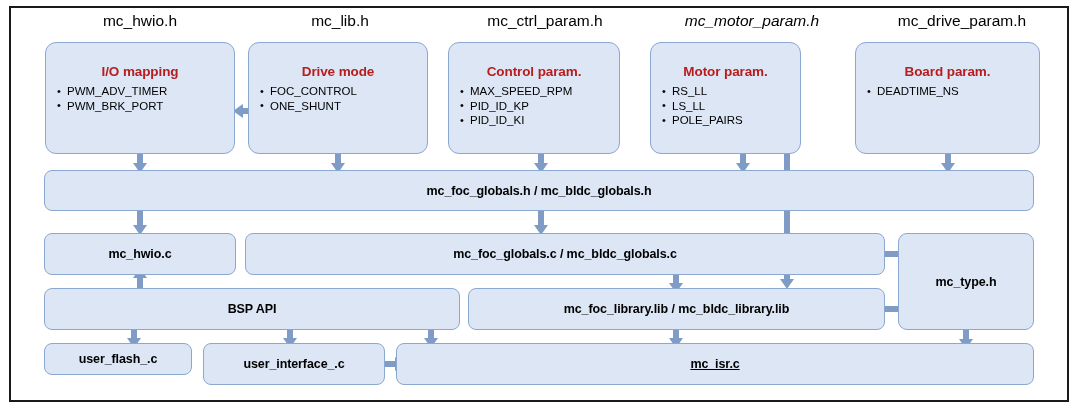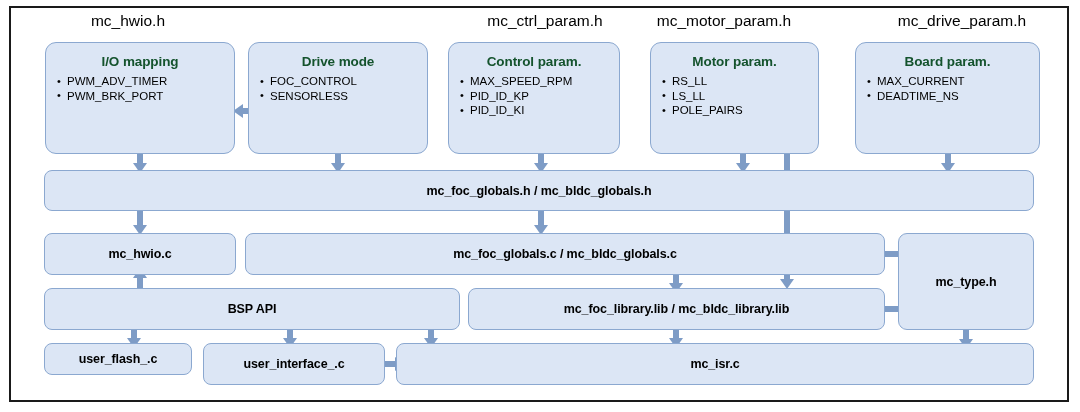--- a/index.html
+++ b/index.html
@@ -52,22 +52,22 @@
     background:#dce6f5;
     border:1.3px solid #8ba8d0;
     border-radius:11px;
     z-index:3;
     padding:0;
   }
   .card .card-title{
     text-align:center;
     font-weight:bold;
     font-size:13.5px;
-    color:#14532d;
-    margin:11px 0 5px 0;
+    color:#b91c1c;
+    margin:21px 0 5px 0;
     letter-spacing:-0.1px;
   }
   .card ul{
     list-style:none;
     margin:0;
     padding:0 0 0 11px;
   }
   .card li{
     font-size:11.5px;
     font-weight:normal;
@@ -108,84 +108,84 @@
     border-left:10px solid #7e9cc6;
   }
 </style>
 </head>
 <body>
 
 <div id="canvas">
 
   <div class="frame"></div>
 
-  <div class="caption" style="left:33px;top:12px;width:190px;text-align:center;">mc_hwio.h</div>
+  <div class="caption" style="left:45px;top:12px;width:190px;text-align:center;">mc_hwio.h</div>
+  <div class="caption" style="left:245px;top:12px;width:190px;">mc_lib.h</div>
   <div class="caption" style="left:445px;top:12px;width:200px;">mc_ctrl_param.h</div>
-  <div class="caption" style="left:620px;top:12px;width:208px;">mc_motor_param.h</div>
+  <div class="caption" style="left:648px;top:12px;width:208px;font-style:italic;">mc_motor_param.h</div>
   <div class="caption" style="left:858px;top:12px;width:208px;">mc_drive_param.h</div>
 
   <div class="card" style="left: 45px; top: 42px; width: 190px; height: 112px; display: block;">
     <div class="card-title">I/O mapping</div>
     <ul>
       <li>PWM_ADV_TIMER</li>
       <li>PWM_BRK_PORT</li>
     </ul>
   </div>
 
   <div class="card" style="left: 248px; top: 42px; width: 180px; height: 112px; display: block;">
     <div class="card-title">Drive mode</div>
     <ul>
       <li>FOC_CONTROL</li>
-      <li>SENSORLESS</li>
+      <li>ONE_SHUNT</li>
     </ul>
   </div>
 
   <div class="card" style="left: 448px; top: 42px; width: 172px; height: 112px; display: block;">
     <div class="card-title">Control param.</div>
     <ul>
       <li>MAX_SPEED_RPM</li>
       <li>PID_ID_KP</li>
       <li>PID_ID_KI</li>
     </ul>
   </div>
 
-  <div class="card" style="left: 650px; top: 42px; width: 169px; height: 112px; display: block;">
+  <div class="card" style="left: 650px; top: 42px; width: 151px; height: 112px; display: block;">
     <div class="card-title">Motor param.</div>
     <ul>
       <li>RS_LL</li>
       <li>LS_LL</li>
       <li>POLE_PAIRS</li>
     </ul>
   </div>
 
   <div class="card" style="left: 855px; top: 42px; width: 185px; height: 112px; display: block;">
     <div class="card-title">Board param.</div>
     <ul>
-      <li>MAX_CURRENT</li>
       <li>DEADTIME_NS</li>
     </ul>
   </div>
 
   <div class="box bar" style="left:44px;top:170px;width:990px;height:41px;">mc_foc_globals.h / mc_bldc_globals.h</div>
 
   <div class="box bar" style="left:44px;top:233px;width:192px;height:42px;">mc_hwio.c</div>
 
   <div class="box" style="left:898px;top:233px;width:136px;height:97px;">mc_type.h</div>
 
   <div class="box bar" style="left:245px;top:233px;width:640px;height:42px;">mc_foc_globals.c / mc_bldc_globals.c</div>
 
   <div class="box bar" style="left:44px;top:288px;width:416px;height:42px;">BSP API</div>
 
   <div class="box bar" style="left:468px;top:288px;width:417px;height:42px;">mc_foc_library.lib / mc_bldc_library.lib</div>
 
   <div class="box bar" style="left:44px;top:343px;width:148px;height:32px;">user_flash_.c</div>
 
   <div class="box bar" style="left:203px;top:343px;width:182px;height:42px;">user_interface_.c</div>
 
-  <div class="box bar" style="left:396px;top:343px;width:638px;height:42px;">mc_isr.c</div>
+  <div class="box bar" style="left:396px;top:343px;width:638px;height:42px;text-decoration:underline;">mc_isr.c</div>
 
   <div class="arrow" style="left:233px;top:104px;width:20px;height:14px;">
     <div class="shaft" style="left:8px;top:4px;width:12px;height:6px;"></div>
     <div class="head left" style="left:0px;top:0px;"></div>
   </div>
 
   <div class="arrow" style="left:133px;top:150px;width:14px;height:24px;">
     <div class="shaft" style="left:4px;top:0px;width:6px;height:16px;"></div>
     <div class="head down" style="left:0px;top:13px;"></div>
   </div>

